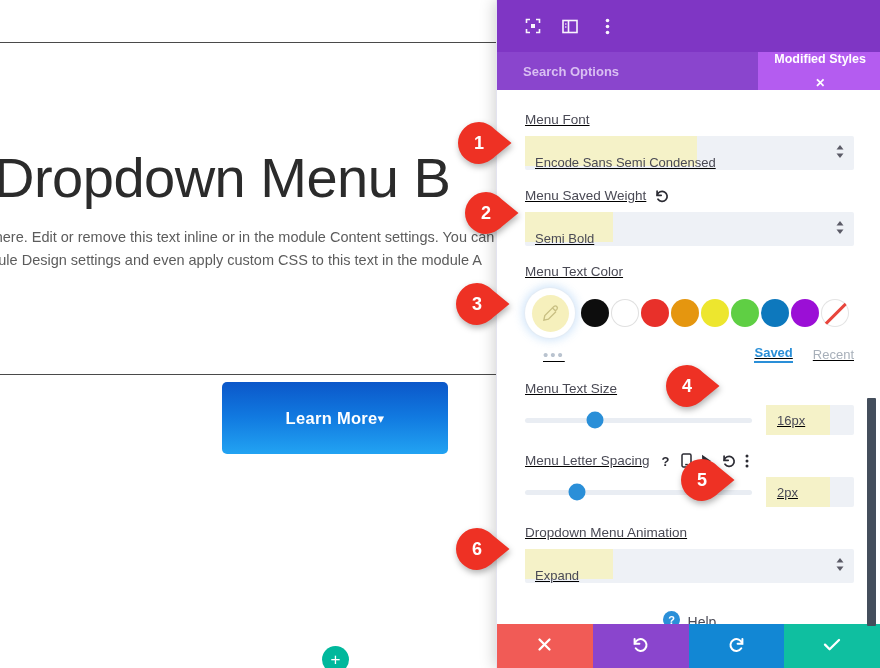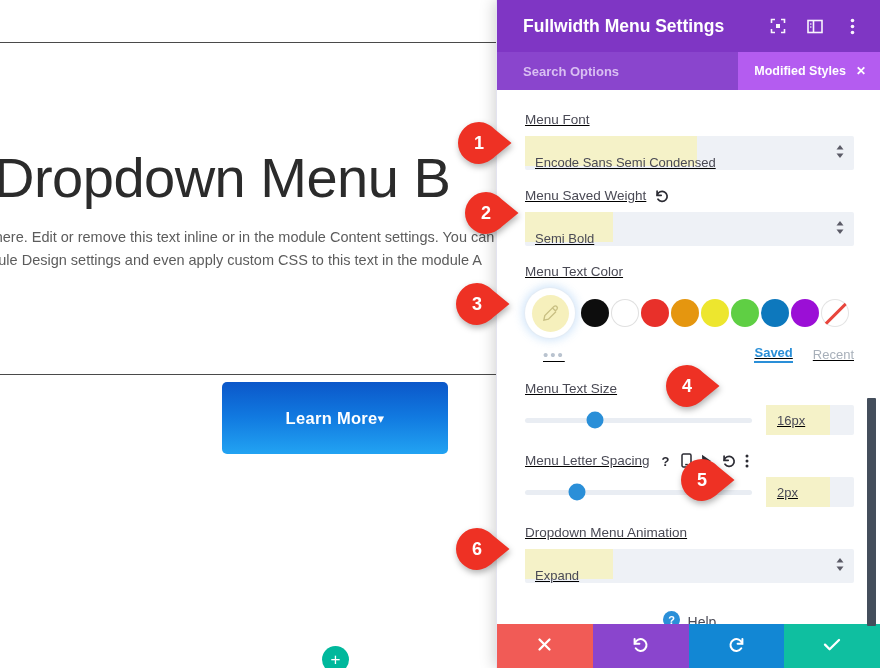--- a/index.html
+++ b/index.html
@@ -62,21 +62,21 @@
   .hdr-icon svg { display:block; }
 
   .modal-search {
     height:38px; background:#8a45cd; display:flex; align-items:center;
     padding-left:26px; padding-right:0; flex:0 0 auto;
   }
   .search-placeholder { color:#d9bff2; font-size:13px; font-weight:600; flex:1; }
   .modified-pill {
     background:#b45cf0; color:#fff; font-size:12.5px; font-weight:700;
     height:38px; display:flex; align-items:center; gap:10px; padding:0 14px 0 16px;
-    cursor:pointer; white-space:nowrap;
+    cursor:pointer; white-space:nowrap;flex-direction:column;
   }
   .modified-pill .x { font-size:12px; font-weight:700; }
 
   .modal-body { flex:1 1 auto; background:#fff; padding:22px 26px 0 28px; position:relative; overflow:hidden;text-decoration:underline; }
 
   .field { margin-bottom:18px; }
   .field-label {
     font-size:13.5px; color:#4a4a55; font-weight:400; margin-bottom:9px;
     display:flex; align-items:center; gap:9px;
   }
@@ -193,21 +193,20 @@
     </button>
 
     <button class="add-module-btn">
       <span>+</span>
     </button>
   </div>
 
   <div class="modal">
 
     <div class="modal-header">
-      <div class="modal-title">Fullwidth Menu Settings</div>
       <div class="hdr-icons">
         <span class="hdr-icon">
           <svg width="16" height="16" viewBox="0 0 16 16" fill="none" stroke="#fff" stroke-width="1.6">
             <path d="M1.5 5V1.5H5"></path>
               <path d="M11 1.5h3.5V5"></path>
               <path d="M14.5 11v3.5H11"></path>
               <path d="M5 14.5H1.5V11"></path>
             <rect x="6" y="6" width="4" height="4" fill="#fff" stroke="none"></rect>
           </svg>
         </span>

